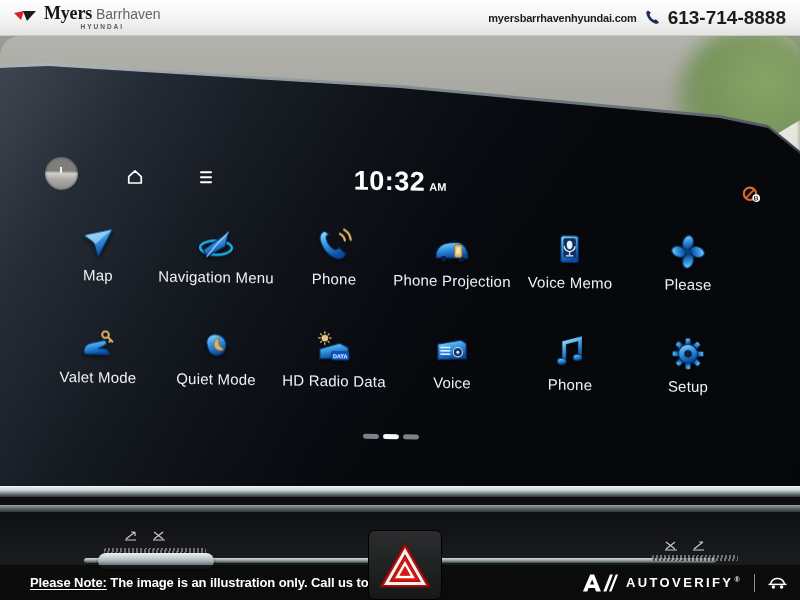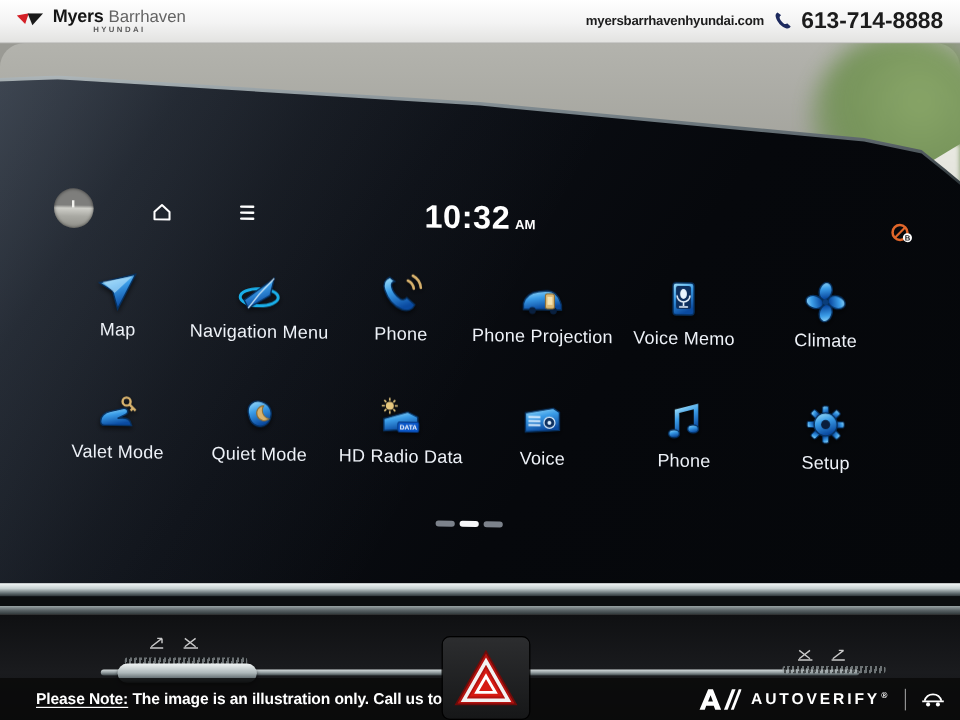--- a/index.html
+++ b/index.html
@@ -8,21 +8,21 @@
          font-family:"Liberation Sans",sans-serif;background:#9a9a94;}
 
   
   .header{position:absolute;top:0;left:0;width:800px;height:36px;z-index:50;
           background:linear-gradient(180deg,#ffffff,#f3f3f3 55%,#e3e3e1);
           display:flex;align-items:center;padding:0 14px;
           border-bottom:1px solid #c9c9c7;}
   .logo{display:flex;align-items:center;gap:6px;}
   .logo-col{display:flex;flex-direction:column;align-items:center;line-height:1;}
   .logo-row{display:flex;align-items:baseline;gap:4px;}
-  .logo-primary{font-size:15px;font-weight:800;color:#151515;letter-spacing:-.2px;}
+  .logo-primary{font-size:18px;font-weight:800;color:#151515;letter-spacing:-.2px;font-family:Liberation Serif, serif;}
   .logo-secondary{font-size:14px;font-weight:400;color:#636363;}
   .logo-brand{font-size:6.5px;font-weight:700;color:#5a5a5a;letter-spacing:2px;margin-top:2px;}
   .header-right{margin-left:auto;display:flex;align-items:center;gap:7px;}
   .header-site{font-size:11px;font-weight:800;color:#1c1c1c;letter-spacing:-.2px;}
   .header-phone{font-size:19px;font-weight:800;color:#1c1c1c;}
 
   
   .photo{position:absolute;top:36px;left:0;width:800px;height:564px;
          background:linear-gradient(180deg,#b3b3ad,#9d9d96 22%,#8f8f88 45%,#858580);border-radius:20px;}
   .foliage{position:absolute;top:-8px;right:-26px;width:150px;height:140px;border-radius:50%;
@@ -267,21 +267,21 @@
                   </defs>
                   <g fill="url(#Gclimate)" stroke="#06305f" stroke-width="1.4">
     <ellipse cx="24" cy="13" rx="6.3" ry="8.8" transform="rotate(18 24 13)"></ellipse>
     <ellipse cx="35" cy="24" rx="6.3" ry="8.8" transform="rotate(108 35 24)"></ellipse>
     <ellipse cx="24" cy="35" rx="6.3" ry="8.8" transform="rotate(198 24 35)"></ellipse>
     <ellipse cx="13" cy="24" rx="6.3" ry="8.8" transform="rotate(288 13 24)"></ellipse>
                   </g>
     <circle cx="24" cy="24" r="3" fill="#0a3d7a"></circle>
                 </svg>
               </div>
-    <div class="app-label">Climate</div>
+    <div class="app-label">Please</div>
   </div>
             <div class="app">
     <div class="app-icon">
                 <svg viewBox="0 0 48 48" width="40" height="40">
                   <defs>
                     <linearGradient id="Gvaletmode" x1="0" y1="0" x2="0.35" y2="1">
 <stop offset="0" stop-color="#a8e4fa"></stop>
                       <stop offset="0.45" stop-color="#3b9de8"></stop>
 <stop offset="1" stop-color="#0a4aa0"></stop>
                     </linearGradient>

